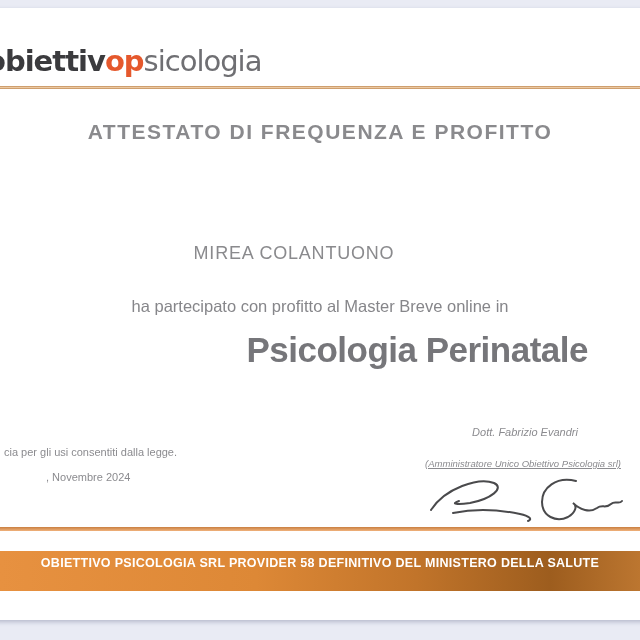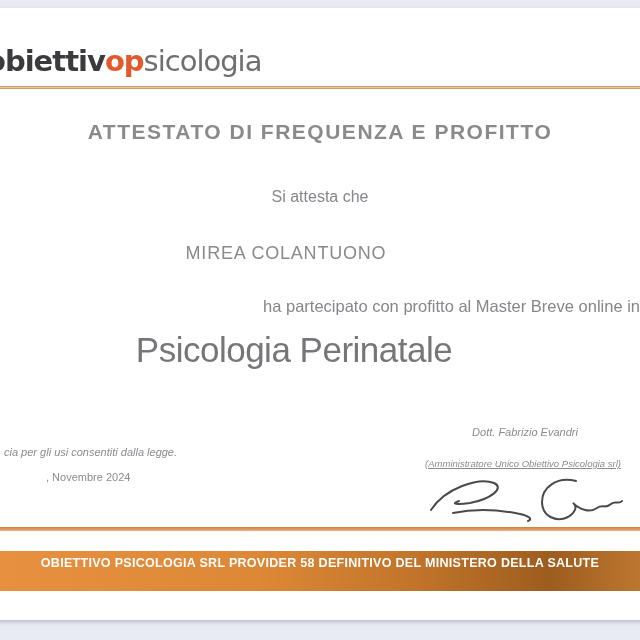--- a/index.html
+++ b/index.html
@@ -28,35 +28,35 @@
 
   .cert-title {
     position:absolute; left:0; top:120px; width:640px; text-align:center;
     font-size:21px; font-weight:700; letter-spacing:1.5px; color:#8a8a8d;
   }
   .cert-intro {
     position:absolute; left:0; top:188px; width:640px; text-align:center;
     font-size:16px; color:#86868a;
   }
   .cert-recipient {
-    position:absolute; left:0; top:243px; width:572px; text-align:center;
+    position:absolute; left:8px; top:243px; width:572px; text-align:center;
     font-size:18px; letter-spacing:0.8px; color:#8a8a8d;
   }
   .cert-body {
-    position:absolute; left:0; top:297px; width:640px; text-align:right;
+    position:absolute; left:0; top:297px; width:640px; text-align:center;
     font-size:16.5px; color:#86868a;
   }
   .cert-course {
-    position:absolute; left:0; top:330px; width:588px; text-align:center;
-    font-size:35px; font-weight:400; letter-spacing:-0.5px; color:#76767a;
+    position:absolute; left:0; top:330px; width:588px; text-align:right;
+    font-size:35px; font-weight:700; letter-spacing:-0.5px; color:#76767a;
   }
 
   .legal-note {
     position:absolute; left:4px; top:446px; white-space:nowrap;
-    font-size:11px; font-style:italic; color:#8b8b8f;
+    font-size:11px; color:#8b8b8f;
   }
   .date-line {
     position:absolute; left:4px; top:471px; white-space:nowrap;
     font-size:11px; color:#8b8b8f;margin-left:42px;
   }
 
   .signer-name {
     position:absolute; left:415px; top:426px; width:220px; text-align:center;
     font-size:11px; font-style:italic; color:#8b8b8f; white-space:nowrap;
   }
@@ -86,21 +86,20 @@
   <div class="card"></div>
 
   <div class="logo">
     <span class="p1">obiettiv</span><span class="p2">op</span><span class="p3">sicologia</span>
   </div>
 
   <div class="rule-top"></div>
 
   <div class="cert-title">ATTESTATO DI FREQUENZA E PROFITTO</div>
 
-  <div class="cert-intro">Si attesta che</div>
 
   <div class="cert-recipient">MIREA COLANTUONO</div>
 
   <div class="cert-body">ha partecipato con profitto al Master Breve online in</div>
 
   <div class="cert-course">Psicologia Perinatale</div>
 
   <div class="legal-note">cia per gli usi consentiti dalla legge.</div>
 
   <div class="date-line">, Novembre 2024</div>

